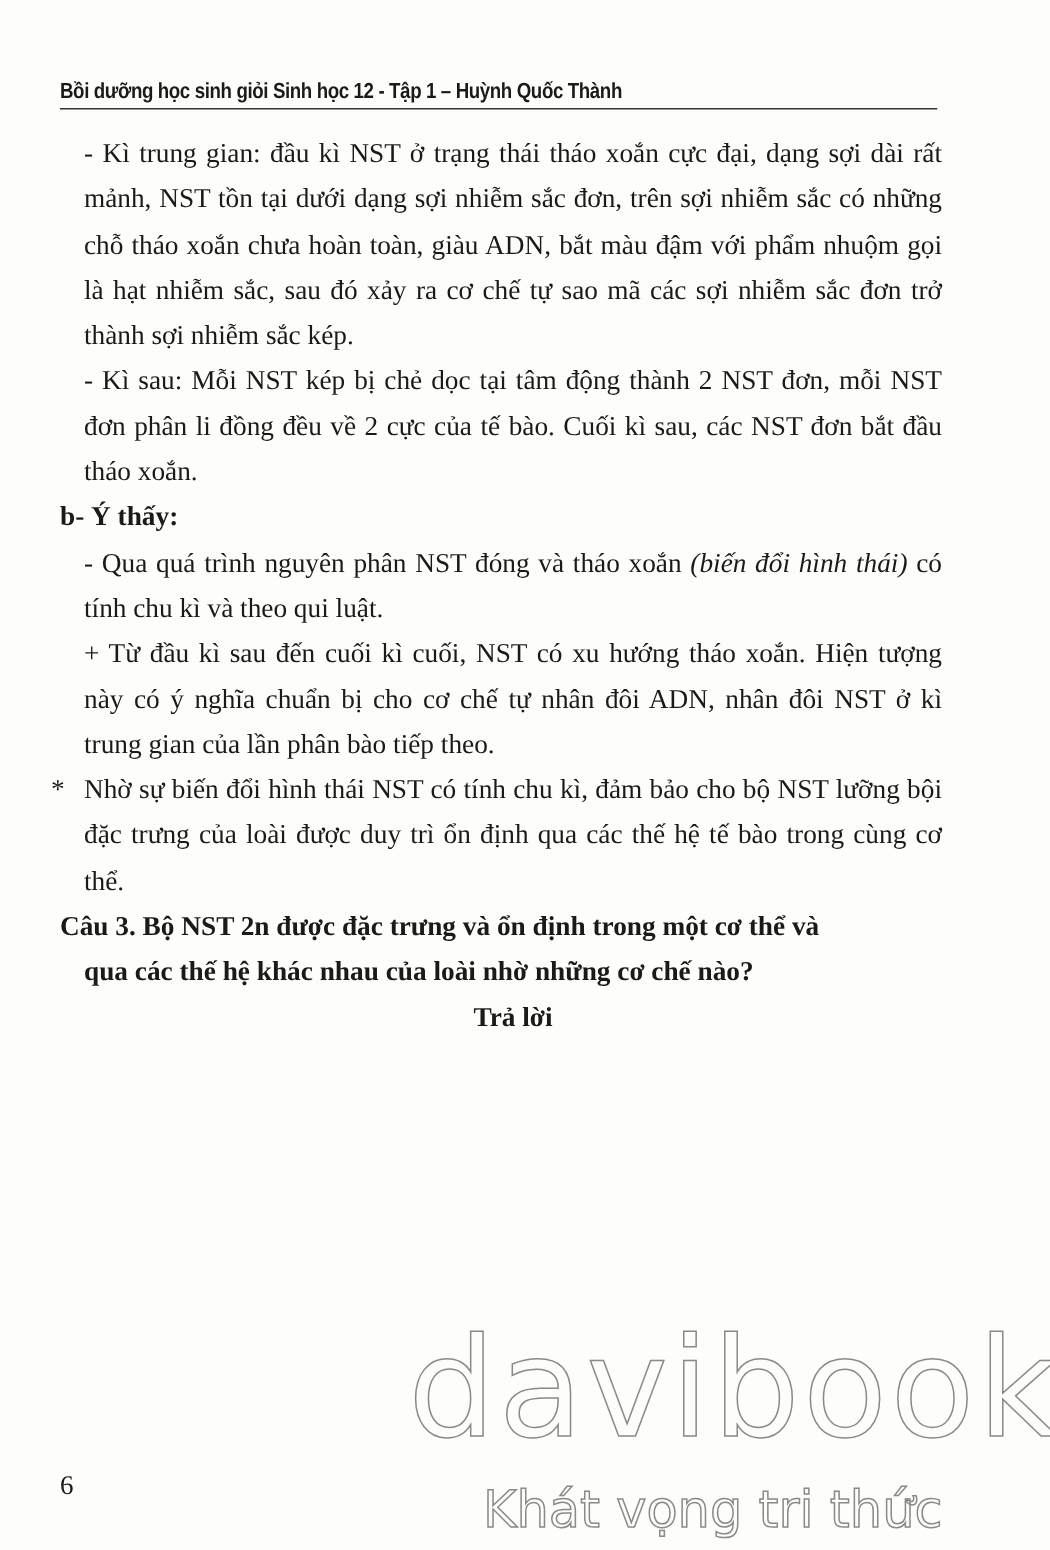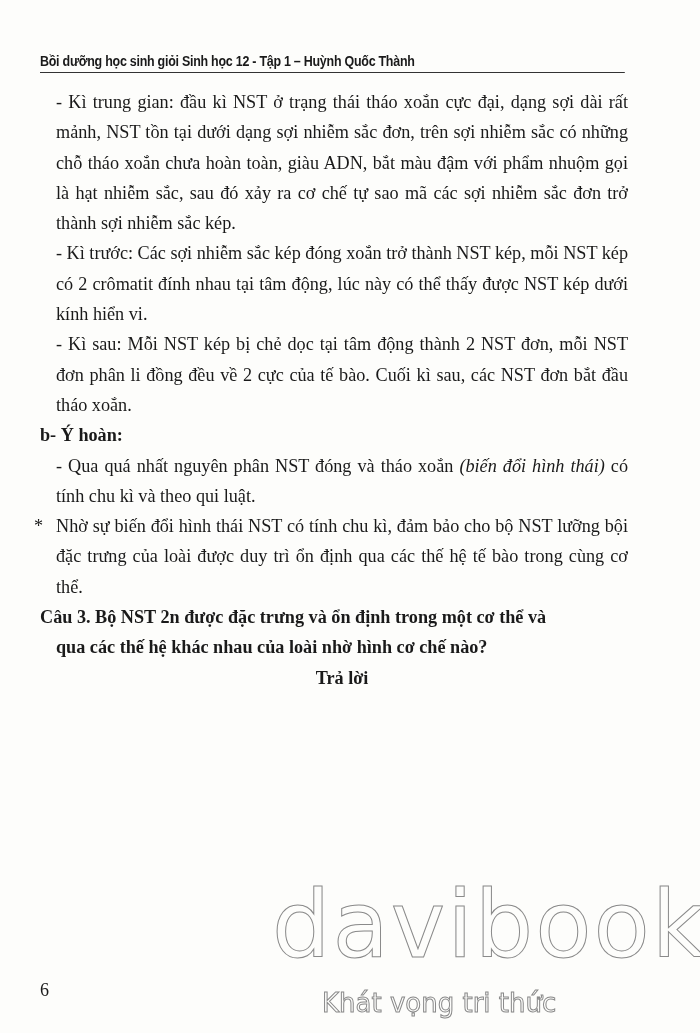--- a/index.html
+++ b/index.html
@@ -27,38 +27,38 @@
   .q .l2 { display: block; padding-left: 16px; }
   .answer { text-align: center; font-weight: bold; margin-left: 0; }
   i.it { font-style: italic; }
   .page-num { position: absolute; left: 40px; top: 980px; font-family: "Liberation Serif", serif; font-size: 18px; }
   .wm1 {
     position: absolute; left: 272px; top: 880px; font-family: "DejaVu Sans", sans-serif;
     font-size: 92px; color: transparent; -webkit-text-stroke: 1px #8a8a8a; letter-spacing: 2px; line-height: 1;
   }
   .wm2 {
     position: absolute; left: 322px; top: 990px; font-family: "DejaVu Sans", sans-serif;
-    font-size: 26px; color: transparent; -webkit-text-stroke: 1px #8a8a8a; line-height: 1;
+    font-size: 34px; color: transparent; -webkit-text-stroke: 1px #8a8a8a; line-height: 1;
   }
 </style>
 </head>
 <body>
 
 <div class="header">Bồi dưỡng học sinh giỏi Sinh học 12 - Tập 1 – Huỳnh Quốc Thành</div>
 
 <div class="content">
   <p class="p">- Kì trung gian: đầu kì NST ở trạng thái tháo xoắn cực đại, dạng sợi dài rất mảnh, NST tồn tại dưới dạng sợi nhiễm sắc đơn, trên sợi nhiễm sắc có những chỗ tháo xoắn chưa hoàn toàn, giàu ADN, bắt màu đậm với phẩm nhuộm gọi là hạt nhiễm sắc, sau đó xảy ra cơ chế tự sao mã các sợi nhiễm sắc đơn trở thành sợi nhiễm sắc kép.</p>
-  <p class="p">- Kì trước: Các sợi nhiễm sắc kép đóng xoắn trở thành NST kép, mỗi NST kép có 2 crômatit đính nhau tại tâm động, lúc này có thể thấy được NST kép dưới kính hiển vi.</p>
   <p class="p">- Kì sau: Mỗi NST kép bị chẻ dọc tại tâm động thành 2 NST đơn, mỗi NST đơn phân li đồng đều về 2 cực của tế bào. Cuối kì sau, các NST đơn bắt đầu tháo xoắn.</p>
 
-  <p class="p head-b">b- Ý hoàn:</p>
-  <p class="p"><span>- Qua quá nhất nguyên phân NST đóng và tháo xoắn </span><i class="it">(biến đổi hình thái)</i><span> có tính chu kì và theo qui luật.</span></p>
+  <p class="p head-b">b- Ý thấy:</p>
+  <p class="p"><span>- Qua quá trình nguyên phân NST đóng và tháo xoắn </span><i class="it">(biến đổi hình thái)</i><span> có tính chu kì và theo qui luật.</span></p>
+  <p class="p">+ Từ đầu kì sau đến cuối kì cuối, NST có xu hướng tháo xoắn. Hiện tượng này có ý nghĩa chuẩn bị cho cơ chế tự nhân đôi ADN, nhân đôi NST ở kì trung gian của lần phân bào tiếp theo.</p>
   <p class="p star"><span class="mark">*</span><span>Nhờ sự biến đổi hình thái NST có tính chu kì, đảm bảo cho bộ NST lưỡng bội đặc trưng của loài được duy trì ổn định qua các thế hệ tế bào trong cùng cơ thể.</span></p>
 
-  <p class="p q"><span>Câu 3. Bộ NST 2n được đặc trưng và ổn định trong một cơ thể và</span><span class="l2">qua các thế hệ khác nhau của loài nhờ hình cơ chế nào?</span></p>
+  <p class="p q"><span>Câu 3. Bộ NST 2n được đặc trưng và ổn định trong một cơ thể và</span><span class="l2">qua các thế hệ khác nhau của loài nhờ những cơ chế nào?</span></p>
   <p class="p answer">Trả lời</p>
 
 </div>
 
 <div class="page-num">6</div>
 
 <div class="wm1">davibooks</div>
 <div class="wm2">Khát vọng tri thức</div>
 
 </body></html>

